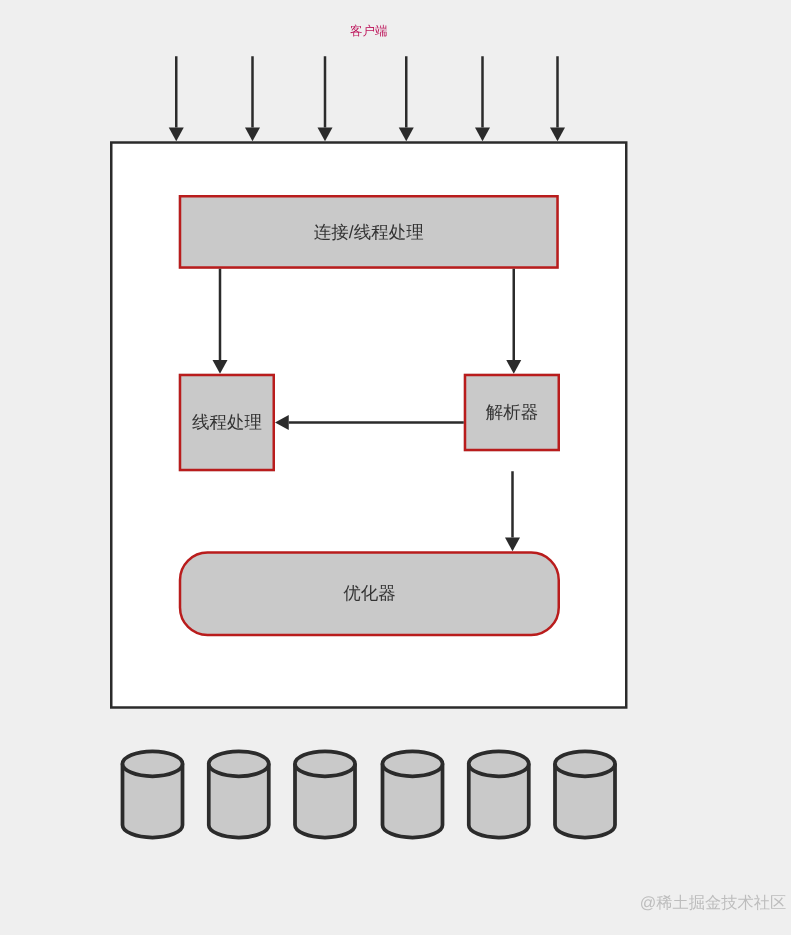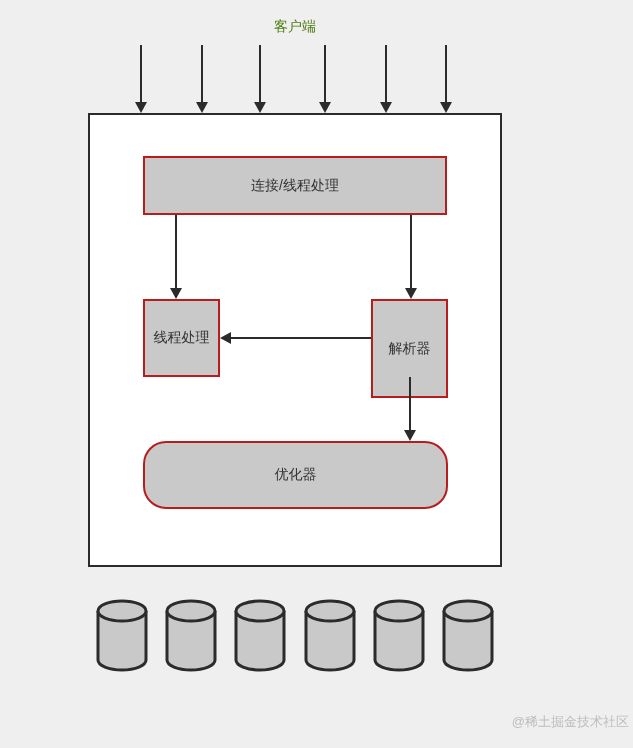--- a/index.html
+++ b/index.html
@@ -9,22 +9,22 @@
   }
   .canvas {
     position: relative;
     width: 633px;
     height: 748px;
     background: #efefef;
     overflow: hidden;
   }
   .diagram-label {
     position: absolute;
-    color: #4d7c0f;
-    font-size: 14px;
+    color: #be185d;
+    font-size: 10px;
     white-space: nowrap;
   }
   .centered-label {
     left: 88px;
     width: 414px;
     text-align: center;
   }
   .server-box {
     position: absolute;
     left: 88px;
@@ -42,21 +42,21 @@
     box-sizing: border-box;
     display: flex;
     align-items: center;
     justify-content: center;
     font-size: 14px;
     color: #333333;
     text-align: center;
   }
   .node-connection { left: 143px; top: 156px; width: 304px; height: 59px; }
   .node-query-cache { left: 143px; top: 299px; width: 77px; height: 78px; }
-  .node-parser { left: 371px; top: 299px; width: 77px; height: 99px; }
+  .node-parser { left: 371px; top: 299px; width: 77px; height: 62px; }
   .node-optimizer { left: 143px; top: 441px; width: 305px; height: 68px; border-radius: 23px; }
 
   
   .arrow-down {
     position: absolute;
     width: 2px;
     background: #2b2b2b;
   }
   .arrow-down::after {
     content: "";

